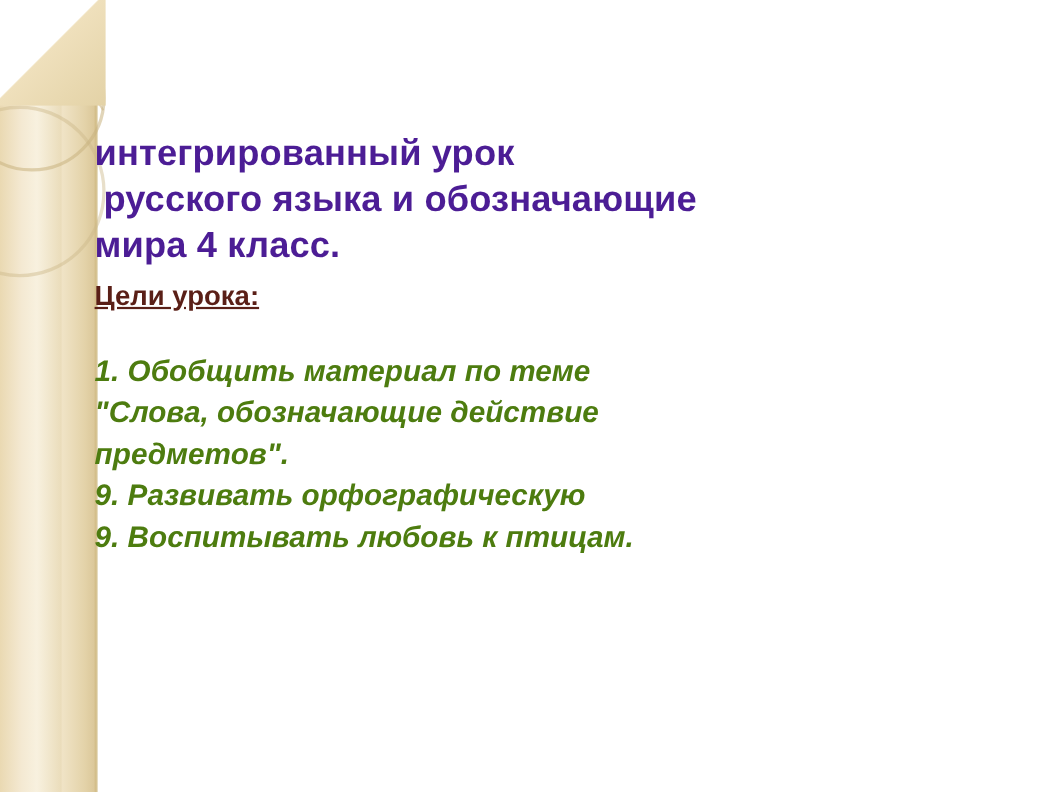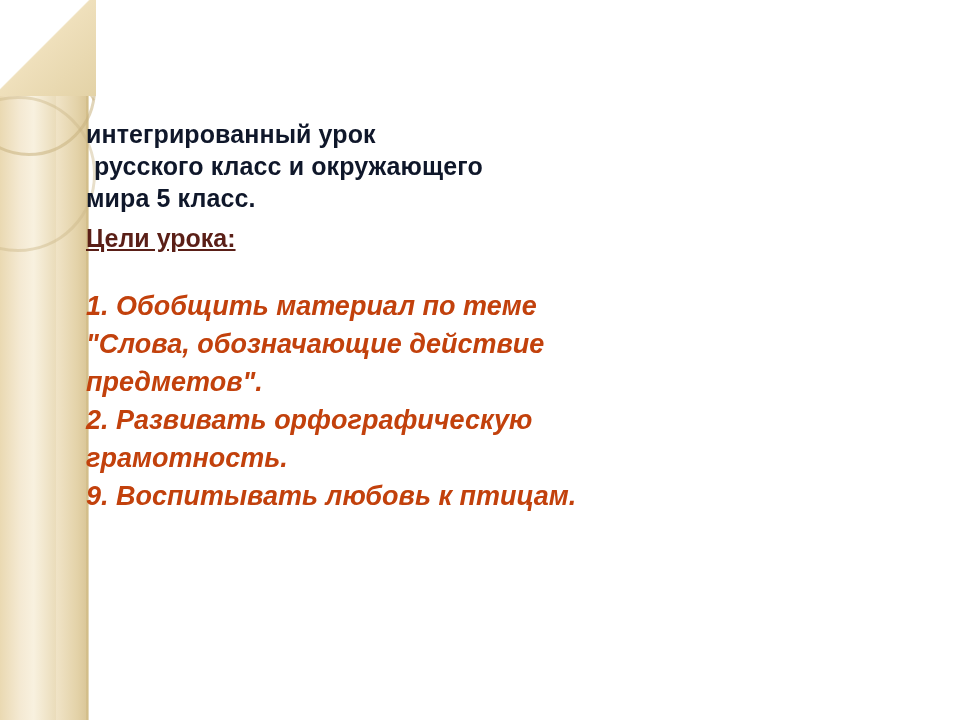--- a/index.html
+++ b/index.html
@@ -102,42 +102,42 @@
   }
 
   
   .content {
     position: absolute;
     left: 86px;
     top: 118px;
     width: 860px;
   }
   .title {
-    color: #0f172a;
+    color: #4c1d95;
     font-weight: bold;
-    font-size: 25px;
+    font-size: 33px;
     line-height: 1.28;
     letter-spacing: 0.1px;
     margin: 0 0 2px 0;
   }
   .title .ln2 { padding-left: 8px; display: block; }
   .goals-label {
     color: #5a1f17;
     font-weight: bold;
     font-size: 25px;
     text-decoration: underline;
     margin: 8px 0 0 0;
     display: inline-block;
     text-align: center;
   }
   .goals-list {
     margin: 36px 0 0 0;
     padding: 0;
     list-style: none;
-    color: #c2410c;
+    color: #4d7c0f;
     font-weight: bold;
     font-style: italic;
     font-size: 27px;
     line-height: 1.33;
   }
   .goals-list li {
     margin: 0 0 2px 0;
   }
 </style>
 </head>
@@ -152,31 +152,30 @@
   <div class="ring ring-b"></div>
   <div class="ring ring-a"></div>
   <div class="ring ring-c"></div>
   <div class="diag"></div>
   <div class="corner-fold"></div>
 
   <div class="content">
 
     <h1 class="title">
       <span>интегрированный урок</span>
-      <span class="ln2">русского класс и окружающего</span>
-      <span>мира 5 класс.</span>
+      <span class="ln2">русского языка и обозначающие</span>
+      <span>мира 4 класс.</span>
     </h1>
 
     <div>
       <span class="goals-label">Цели урока:</span>
     </div>
 
     <ul class="goals-list">
       <li>1. Обобщить материал по теме</li>
       <li>"Слова, обозначающие действие</li>
       <li>предметов".</li>
-      <li>2. Развивать орфографическую</li>
-      <li>грамотность.</li>
+      <li>9. Развивать орфографическую</li>
       <li>9. Воспитывать любовь к птицам.</li>
     </ul>
 
   </div>
 </div>
 
 </body></html>

